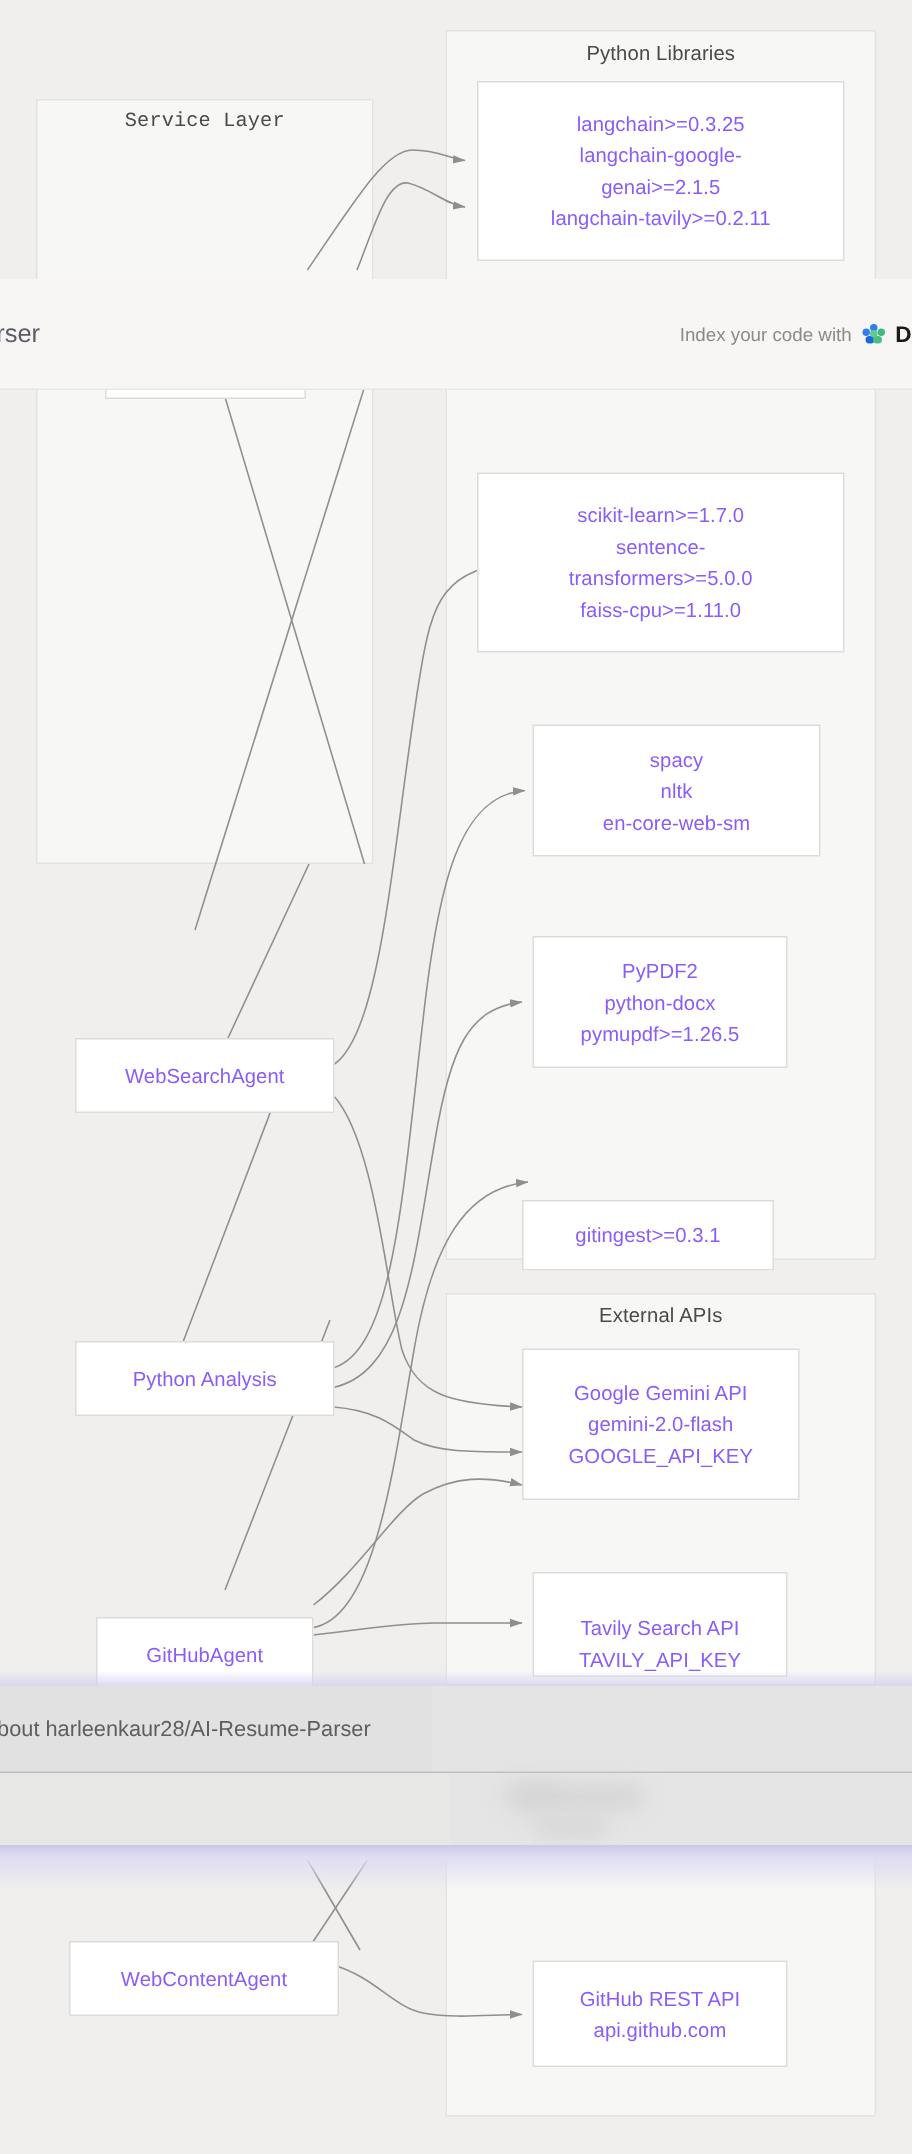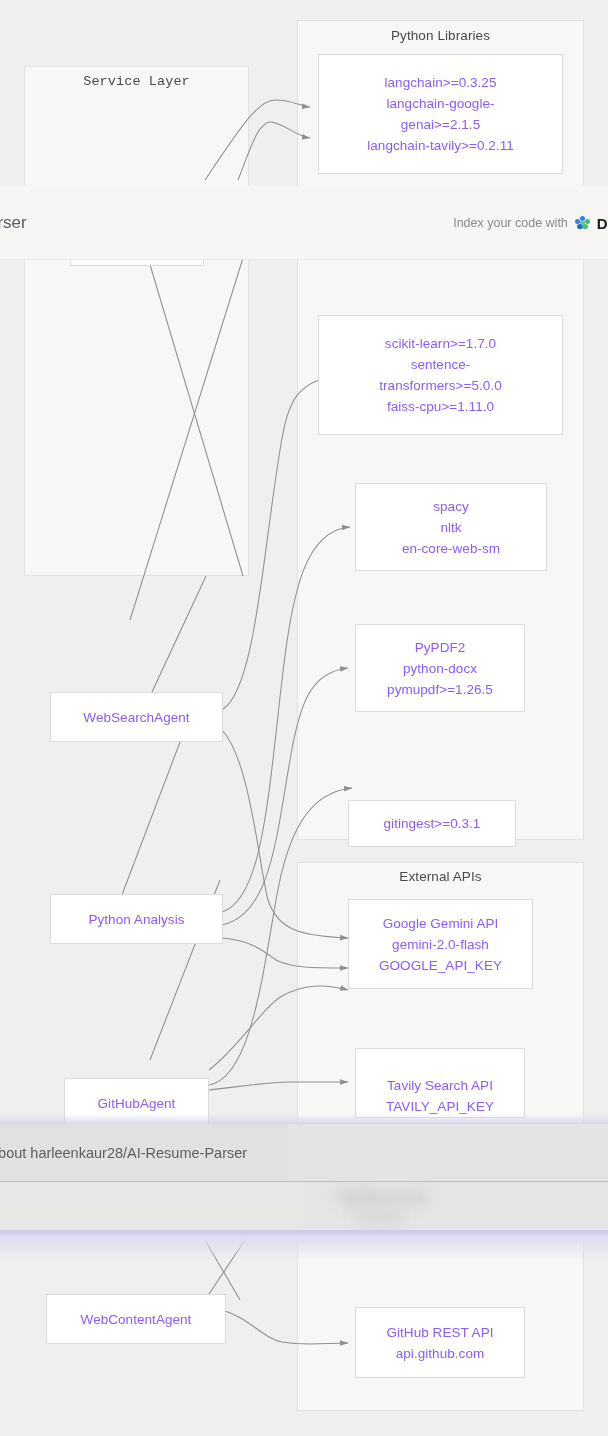--- a/index.html
+++ b/index.html
@@ -280,21 +280,21 @@
     <div class="node" style="left:355px; top:624px; width:170px; height:88px;">
       <span class="ln">PyPDF2</span>
       <span class="ln">python-docx</span>
       <span class="ln">pymupdf&gt;=1.26.5</span>
     </div>
 
     <div class="node" style="left:348px; top:764px; width:168px; height:47px;margin-top:36px;">
       <span class="ln">gitingest&gt;=0.3.1</span>
     </div>
 
-    <div class="node" style="left:348px; top:899px; width:185px; height:90px;">
+    <div class="node" style="left:348px; top:899px; width:185px; height:101px;">
       <span class="ln">Google Gemini API</span>
       <span class="ln">gemini-2.0-flash</span>
       <span class="ln">GOOGLE_API_KEY</span>
     </div>
 
     <div class="node" style="left:355px; top:1048px; width:170px; height:70px;justify-content:flex-end;">
       <span class="ln">Tavily Search API</span>
       <span class="ln">TAVILY_API_KEY</span>
     </div>
 

